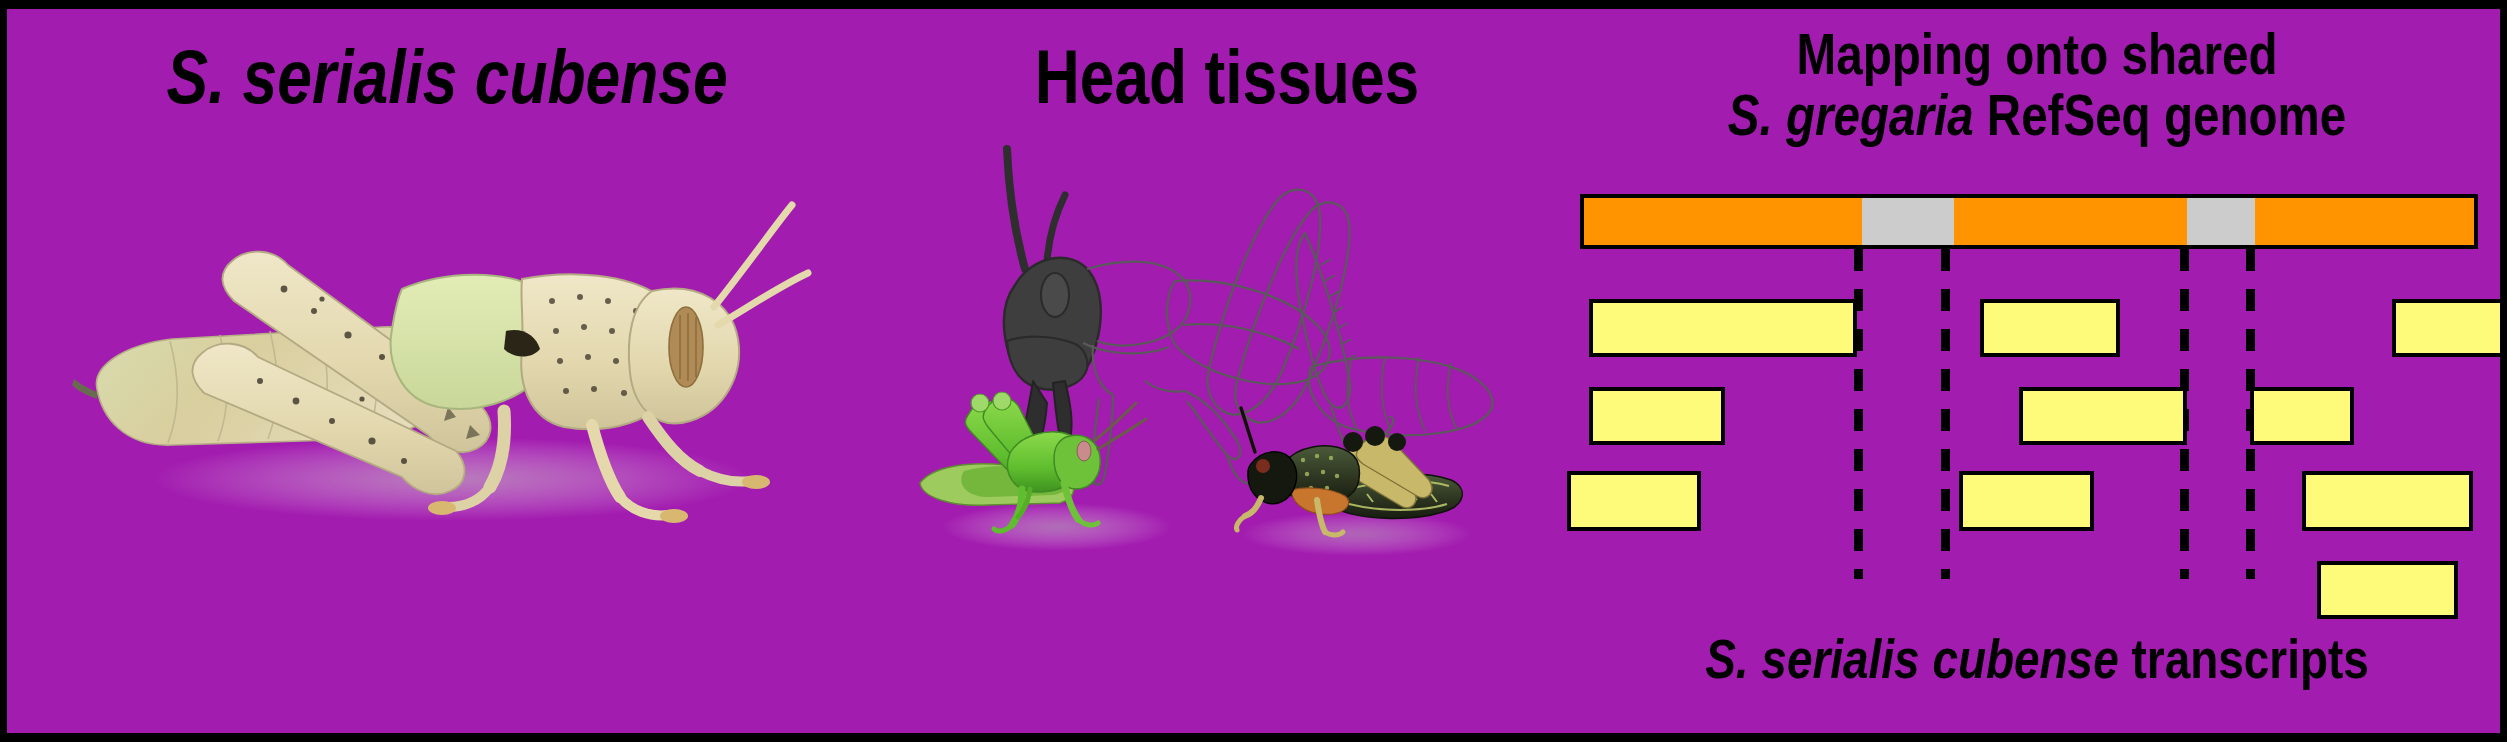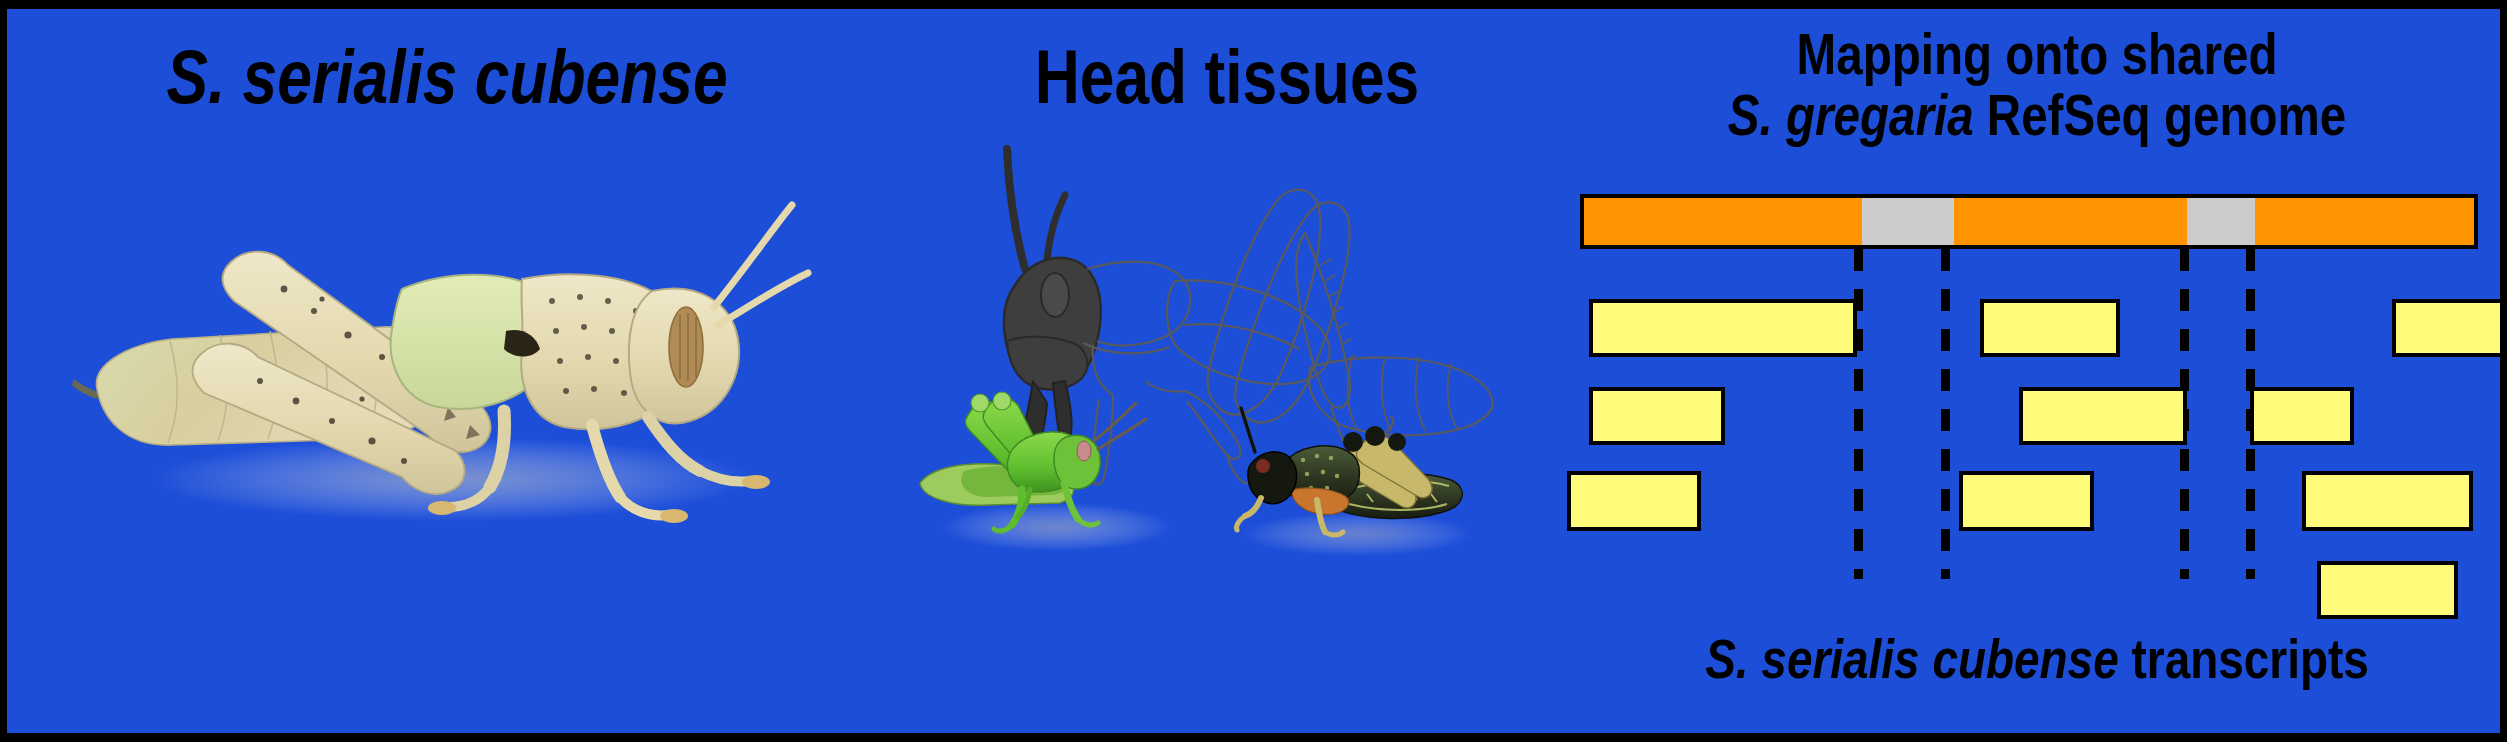--- a/index.html
+++ b/index.html
@@ -7,21 +7,21 @@
     padding: 0;
     background: #ffffff;
   }
   body {
     font-family: "Liberation Sans", sans-serif;
   }
   #figure {
     position: relative;
     width: 2507px;
     height: 742px;
-    background: #1d4ed8;
+    background: #a21caf;
     box-sizing: border-box;
     border-top: 9px solid #000000;
     border-bottom: 9px solid #000000;
     border-left: 7px solid #000000;
     border-right: 7px solid #000000;
     overflow: hidden;
   }
   .panel {
     position: absolute;
     top: 0;

